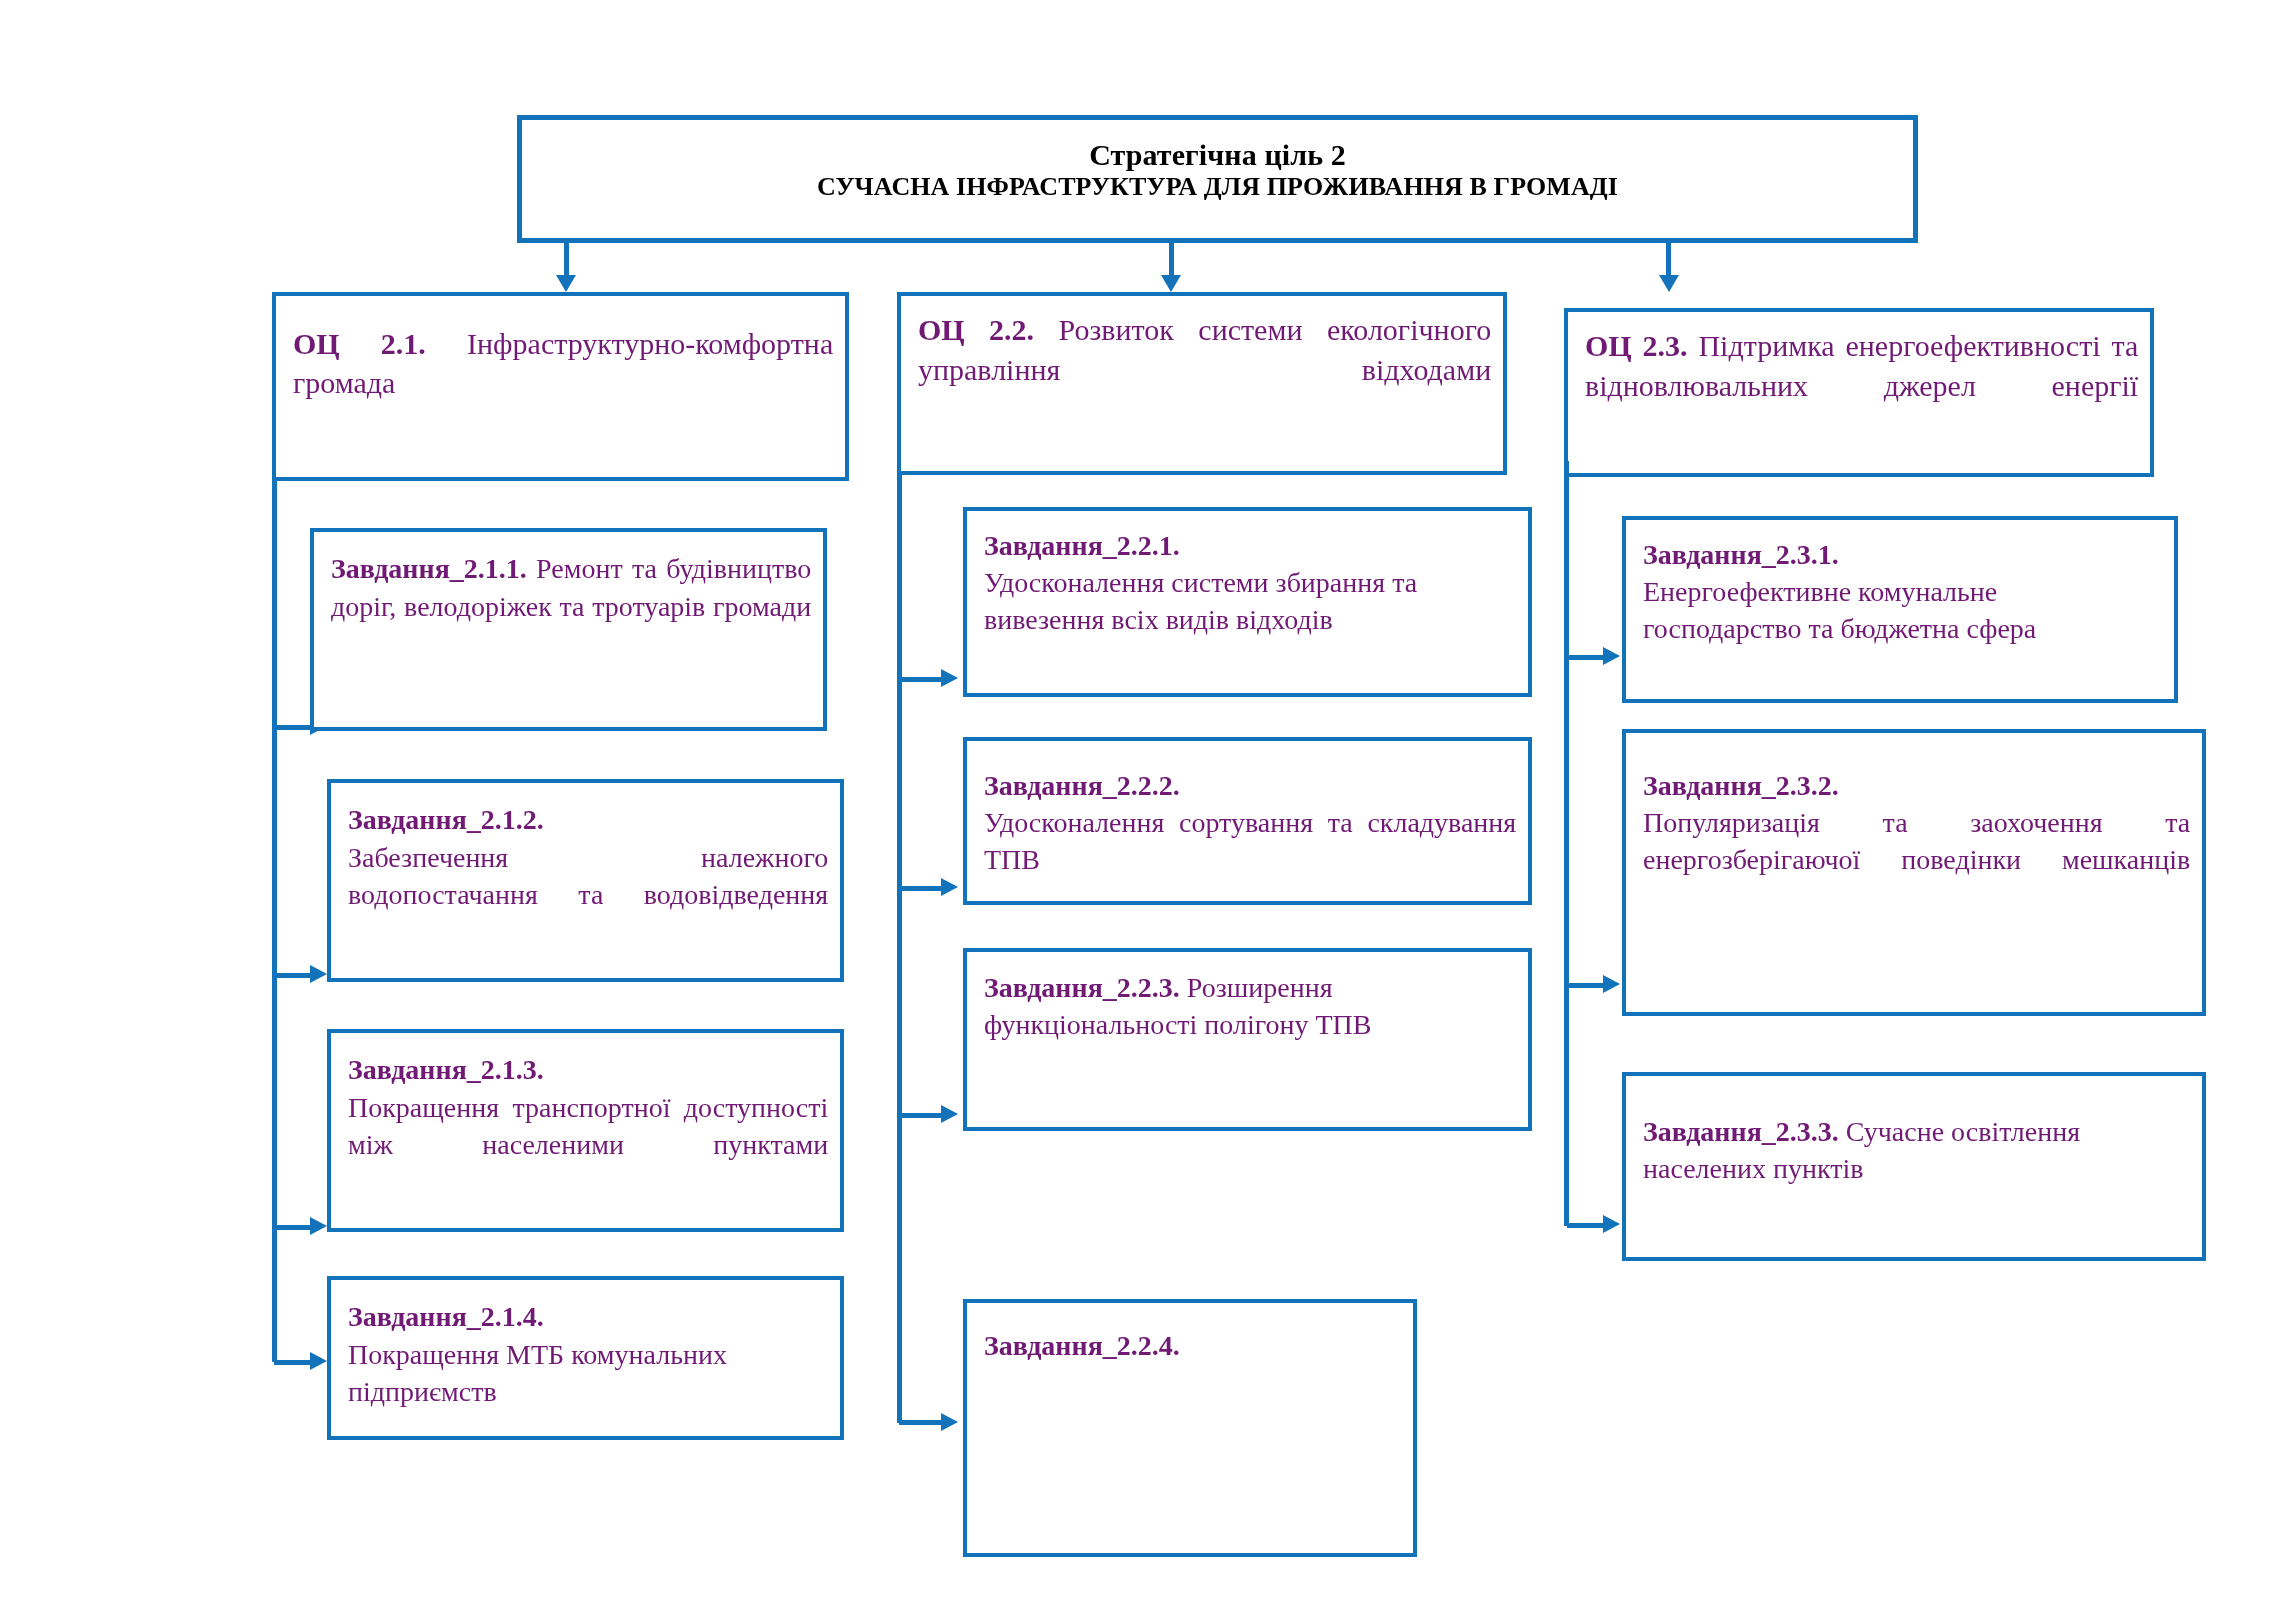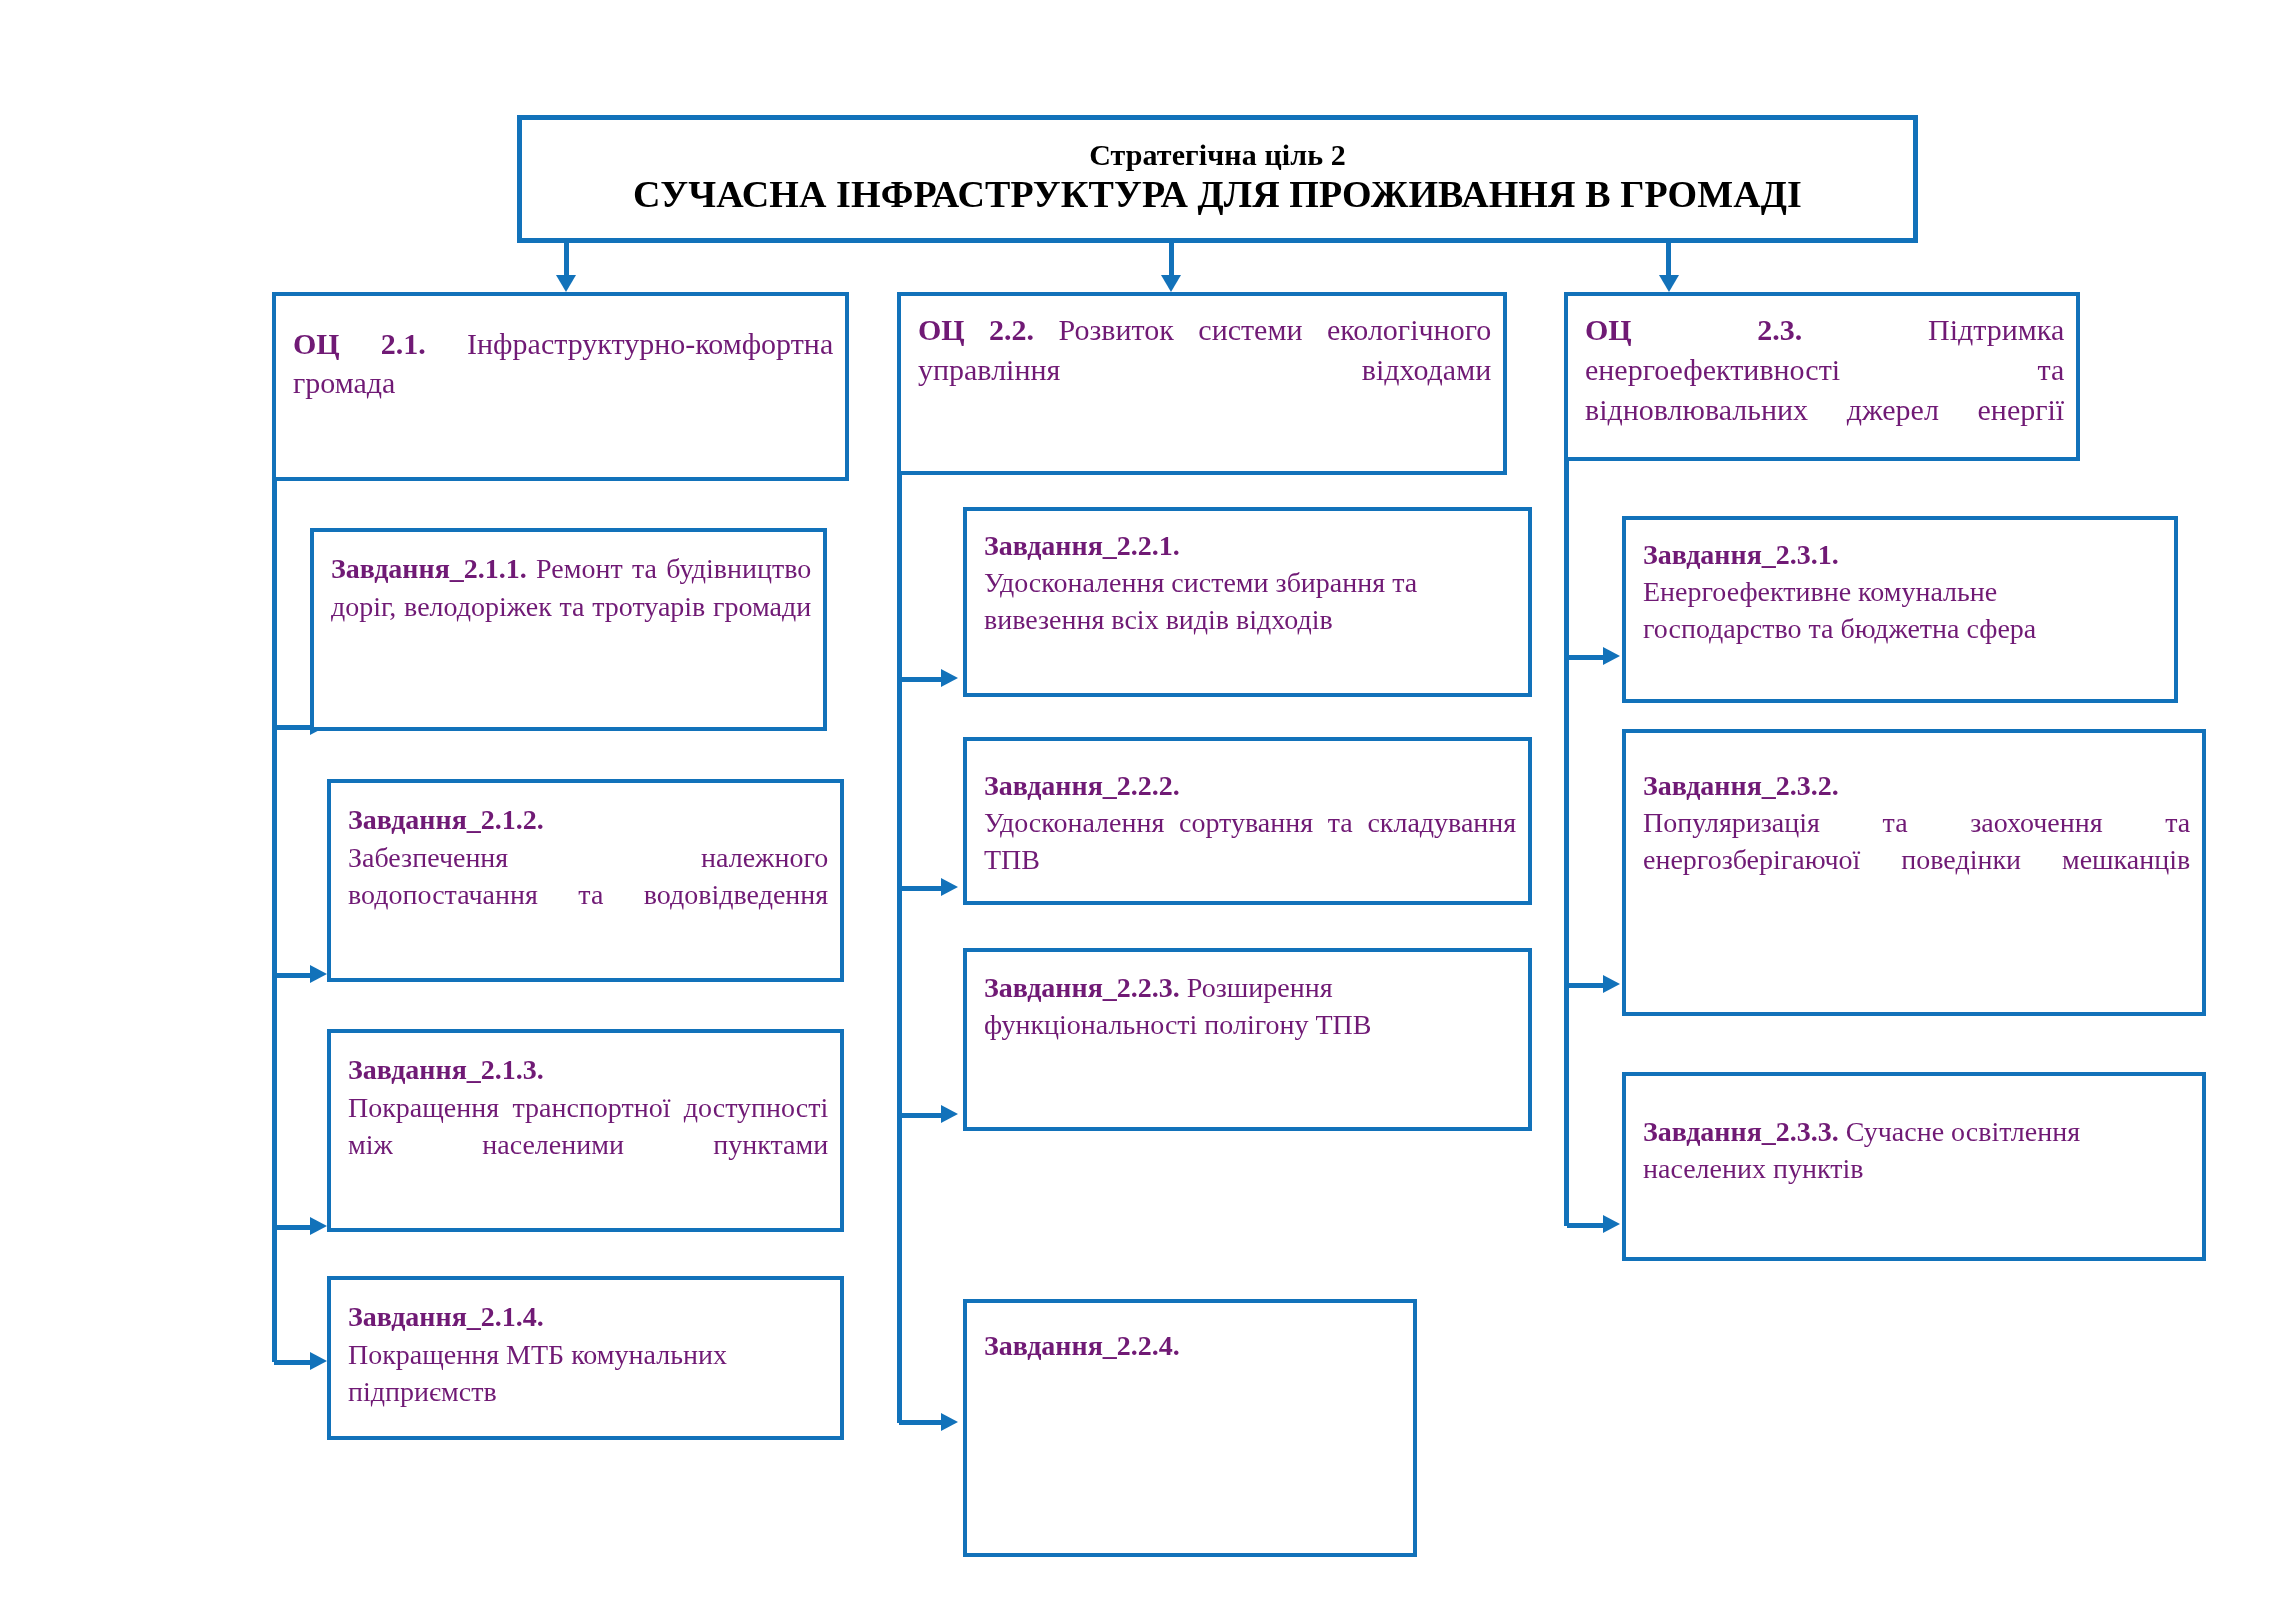--- a/index.html
+++ b/index.html
@@ -7,29 +7,29 @@
   #stage{position:relative;width:2295px;height:1624px;overflow:hidden;background:#fff;}
 
   .box{position:absolute;box-sizing:border-box;background:#ffffff;
        border:4.6px solid #1272ba;}
   .box .txt{position:absolute;left:17px;right:11.8px;top:0;color:#701a75;}
 
   
   #header{left:517px;top:115px;width:1401px;height:128px;border-width:5.2px;}
   #header .hline{text-align:center;font-weight:bold;line-height:1.18;}
   #header .l1{font-size:30px;letter-spacing:0.1px;}
-  #header .l2{font-size:38px;letter-spacing:0.1px;}
+  #header .l2{font-size:26px;letter-spacing:0.1px;}
   #header .inner{position:absolute;left:0;right:0;top:17px;}
 
   
   .obj{font-size:30px;line-height:1.32;text-align:justify;text-align-last:justify;}
   .obj b{font-weight:bold;}
   #obj1{left:272px;top:292px;width:577px;height:189px;}
   #obj2{left:897px;top:292px;width:610px;height:183px;}
-  #obj3{left:1564px;top:292px;width:516px;height:169px;}
+  #obj3{left:1564px;top:308px;width:590px;height:169px;}
   #obj1 .txt{top:27.5px;}
   #obj2 .txt{top:14.4px;}
   #obj3 .txt{top:14.4px;}
 
   
   .task{font-size:28px;line-height:1.33;}
   .task b{font-weight:bold;}
   .jst{text-align:justify;text-align-last:justify;}
   .lft{text-align:left;text-align-last:left;}
 

